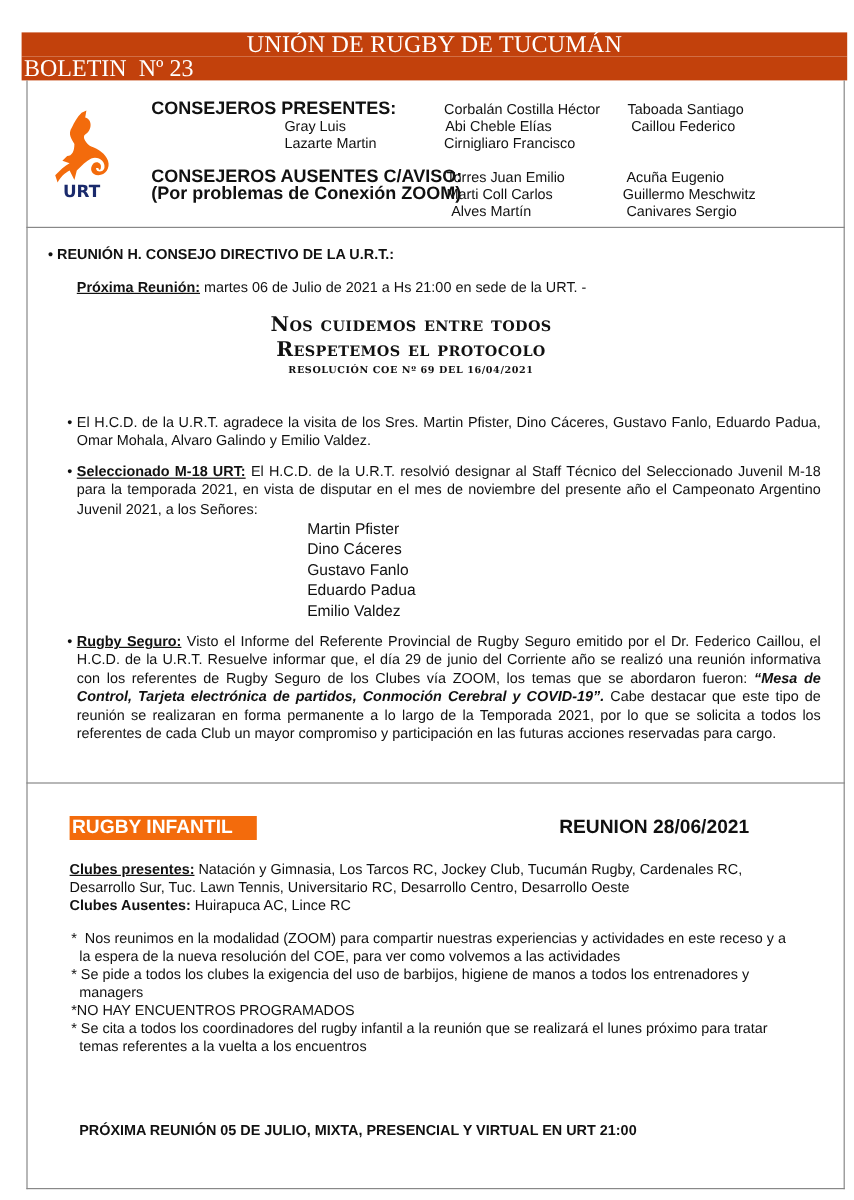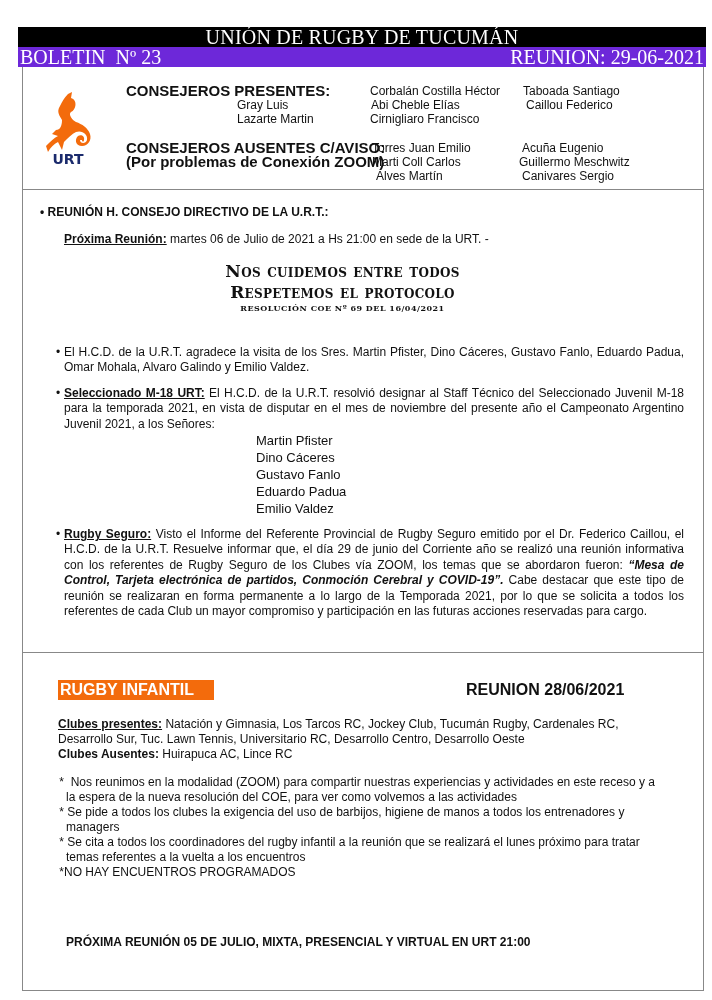--- a/index.html
+++ b/index.html
@@ -1,18 +1,18 @@
 <!DOCTYPE html>
 <html><head>
 <meta charset="utf-8">
 <style>
   html, body { margin: 0; padding: 0; background: #ffffff; }
   body { width: 712px; height: 1000px; position: relative; font-family: "Liberation Sans", sans-serif; color: #111; overflow: hidden; }
-  .header-blue { position: absolute; left: 18px; top: 27px; width: 688px; height: 20px; background: #000000; color: #fff; text-align: center; font-family: "Liberation Serif", serif; font-size: 20px; line-height: 20px; letter-spacing: 0.2px; }
-  .header-orange { position: absolute; left: 18px; top: 47px; width: 688px; height: 20px; background: #6d28d9; color: #fff; font-family: "Liberation Serif", serif; font-size: 20px; line-height: 20px; }
+  .header-blue { position: absolute; left: 18px; top: 27px; width: 688px; height: 20px; background: #c2410c; color: #fff; text-align: center; font-family: "Liberation Serif", serif; font-size: 20px; line-height: 20px; letter-spacing: 0.2px; }
+  .header-orange { position: absolute; left: 18px; top: 47px; width: 688px; height: 20px; background: #c2410c; color: #fff; font-family: "Liberation Serif", serif; font-size: 20px; line-height: 20px; }
   .header-orange .left { position: absolute; left: 2px; top: 0; }
   .header-orange .right { position: absolute; right: 2px; top: 0; }
   .frame { position: absolute; left: 22px; top: 67px; width: 682px; height: 924px; border-left: 1px solid #888; border-right: 1px solid #888; border-bottom: 1px solid #888; box-sizing: border-box; }
   .divider { position: absolute; left: 22px; width: 682px; height: 1px; background: #888; }
   .logo { position: absolute; left: 38px; top: 90px; width: 60px; height: 78px; }
   .lbl { position: absolute; font-weight: bold; font-size: 15px; line-height: 14px; }
   .name { position: absolute; font-size: 12px; line-height: 14px; }
   .sec-title { position: absolute; left: 40px; top: 205px; font-weight: bold; font-size: 12px; }
   .next-meeting { position: absolute; left: 64px; top: 232px; font-size: 12px; }
   .next-meeting .u { font-weight: bold; text-decoration: underline; }
@@ -35,21 +35,20 @@
   .next-infantil { position: absolute; left: 66px; top: 935px; font-weight: bold; font-size: 12px; }
 </style>
 </head>
 <body>
 
 <div class="header-blue">
   <span>UNIÓN DE RUGBY DE TUCUMÁN</span>
 </div>
 <div class="header-orange">
   <span class="left" style="white-space:pre">BOLETIN  Nº 23</span>
-  <span class="right">REUNION: 29-06-2021</span>
 </div>
 
 <div class="frame"></div>
 <div class="divider" style="top:189px"></div>
 <div class="divider" style="top:652px"></div>
 
 <div class="logo">
   <svg width="60" height="78" viewBox="0 0 60 78">
     <path d="M30 4 L34 2 L33 8 C40 10 38 20 33 22 C30 24 34 30 38 32 C44 34 50 38 52 44 C54 50 50 56 44 56 C38 56 36 50 40 46 C43 44 47 46 46 50 C46 52 44 52 44 50 L42 50 C42 54 48 54 49 50 C50 44 44 40 38 42 C34 44 30 48 26 52 L24 60 L20 52 C16 54 12 58 10 62 L8 56 C12 52 16 48 20 46 L14 44 L18 40 C22 40 24 36 24 30 C22 26 18 22 22 16 C24 12 26 8 30 4 Z" fill="#f36b0c"></path>
     <text x="30" y="74" text-anchor="middle" font-family="'DejaVu Sans', sans-serif" font-weight="bold" font-size="14" fill="#1a2a6c">URT</text>
@@ -111,18 +110,18 @@
 <div class="clubs">
   <span class="u">Clubes presentes:</span><span> Natación y Gimnasia, Los Tarcos RC, Jockey Club, Tucumán Rugby, Cardenales RC, Desarrollo Sur, Tuc. Lawn Tennis, Universitario RC, Desarrollo Centro, Desarrollo Oeste</span><br>
   <span class="b">Clubes Ausentes:</span><span> Huirapuca AC, Lince RC</span>
 </div>
 
 <div class="notes">
   <div> *  Nos reunimos en la modalidad (ZOOM) para compartir nuestras experiencias y actividades en este receso y a
    la espera de la nueva resolución del COE, para ver como volvemos a las actividades</div>
   <div> * Se pide a todos los clubes la exigencia del uso de barbijos, higiene de manos a todos los entrenadores y
    managers</div>
+  <div> *NO HAY ENCUENTROS PROGRAMADOS</div>
   <div> * Se cita a todos los coordinadores del rugby infantil a la reunión que se realizará el lunes próximo para tratar
    temas referentes a la vuelta a los encuentros</div>
-  <div> *NO HAY ENCUENTROS PROGRAMADOS</div>
 </div>
 
 <div class="next-infantil">PRÓXIMA REUNIÓN 05 DE JULIO, MIXTA, PRESENCIAL Y VIRTUAL EN URT 21:00</div>
 
 </body></html>

